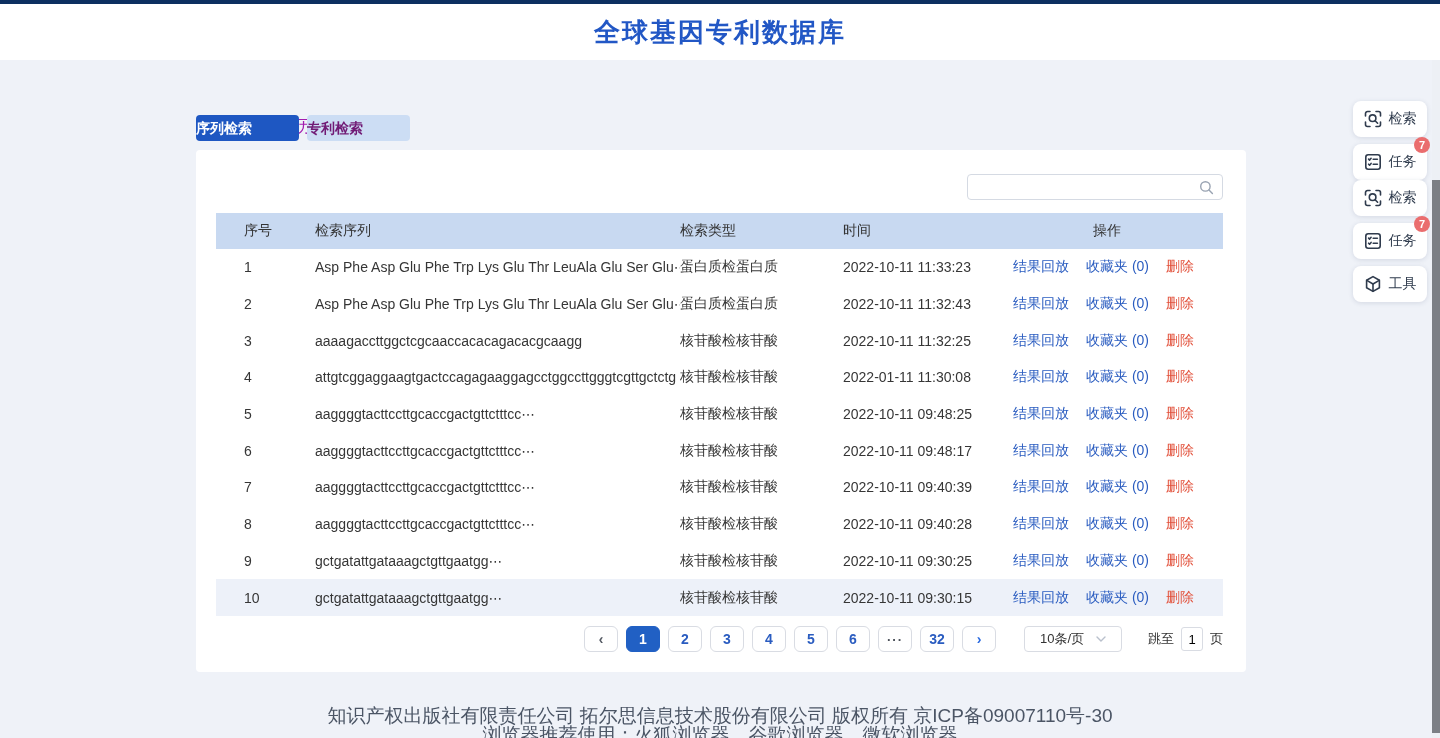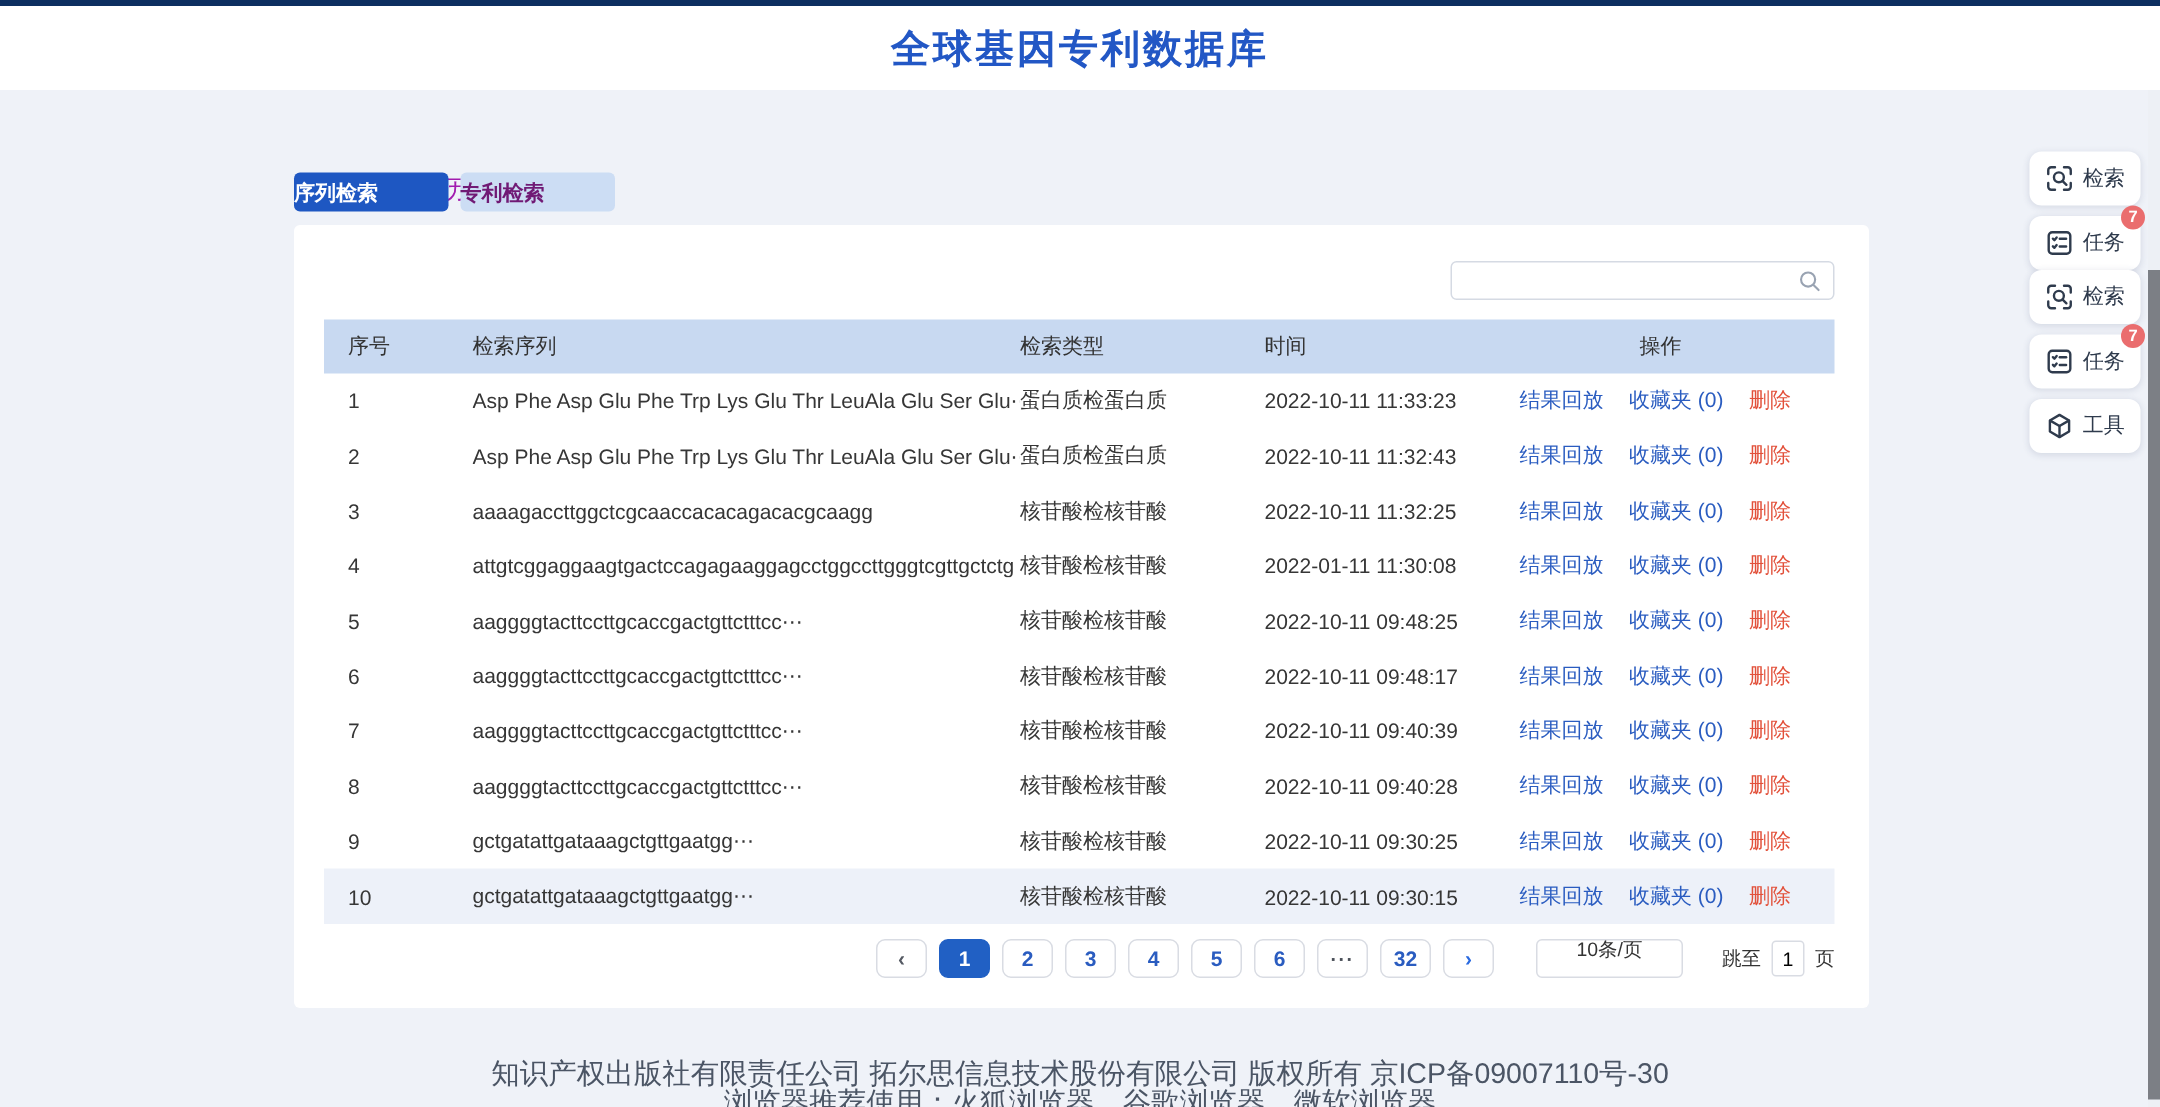--- a/index.html
+++ b/index.html
@@ -25,36 +25,36 @@
   .card{position:absolute;left:196px;top:150px;width:1050px;height:522px;background:#ffffff;border-radius:4px;}
 
   .searchbox{position:absolute;top:24px;right:23px;width:256px;height:26px;border:1px solid #d5dae3;border-radius:4px;background:#fff;display:flex;align-items:center;box-sizing:border-box;}
   .searchbox input{flex:1;border:none;outline:none;height:22px;padding:0 8px;font-size:13px;font-family:inherit;background:transparent;}
   .searchbox .sicon{margin-right:8px;display:flex;align-items:center;}
 
   .table{position:absolute;left:20px;top:63px;width:1007px;}
   .thead{display:flex;height:36px;background:#c8d9f1;align-items:center;font-size:14px;color:#333;}
   .trow{display:flex;height:36.7px;align-items:center;font-size:14px;color:#363636;}
   .trow.tinted{background:#edf1f9;}
-  .c1{width:99px;padding-left:16px;box-sizing:border-box;flex-shrink:0;}
+  .c1{width:99px;padding-left:28px;box-sizing:border-box;flex-shrink:0;}
   .c2{width:365px;flex-shrink:0;white-space:nowrap;overflow:hidden;}
   .c3{width:163px;flex-shrink:0;}
   .c4{width:170px;flex-shrink:0;}
   .c5{width:210px;flex-shrink:0;display:flex;gap:17px;align-items:center;}
   .thead .c5{display:block;padding-left:80px;box-sizing:border-box;}
   .lnk{color:#2a5cc0;cursor:pointer;white-space:nowrap;}
   .lnk.del{color:#e2503a;}
 
   .pagination{position:absolute;top:476px;right:23px;display:flex;align-items:center;}
   .pbtn{min-width:34px;height:26px;box-sizing:border-box;border:1px solid #d9dce3;border-radius:6px;background:#fff;color:#2a5cc0;font-weight:bold;font-size:14px;display:flex;align-items:center;justify-content:center;margin-left:8px;cursor:pointer;}
   .pbtn.prev{color:#555a63;margin-left:0;}
   .pbtn.next{color:#2a6ae0;}
   .pbtn.active{background:#2160c4;border-color:#2160c4;color:#fff;}
   .pbtn.ellipsis{color:#4a4f58;letter-spacing:1px;font-size:13px;}
-  .pagesize{width:98px;height:26px;box-sizing:border-box;border:1px solid #d9dce3;border-radius:4px;background:#fff;margin-left:28px;display:flex;align-items:center;justify-content:center;gap:12px;font-size:13px;color:#333;cursor:pointer;flex-direction:column;}
+  .pagesize{width:98px;height:26px;box-sizing:border-box;border:1px solid #d9dce3;border-radius:4px;background:#fff;margin-left:28px;display:flex;align-items:center;justify-content:center;gap:12px;font-size:13px;color:#333;cursor:pointer;}
   .jump{margin-left:26px;display:flex;align-items:center;gap:7px;font-size:13px;color:#333;}
   .jump input{width:22px;height:24px;box-sizing:border-box;border:1px solid #d9dce3;border-radius:3px;text-align:center;font-size:13px;font-family:inherit;outline:none;}
 
   .sidebtn{position:absolute;right:13px;width:74px;height:36px;background:#ffffff;border-radius:8px;box-shadow:0 1px 5px rgba(40,60,100,0.14);display:flex;align-items:center;justify-content:center;gap:7px;font-size:14px;color:#2f3b4d;cursor:pointer;}
   .sidebtn .badge{position:absolute;top:-7px;right:-3px;width:16px;height:16px;border-radius:50%;background:#ea6d6e;color:#fff;font-size:11px;font-weight:bold;display:flex;align-items:center;justify-content:center;}
   .sb1{top:101px;} .sb2{top:144px;} .sb3{top:180px;} .sb4{top:223px;} .sb5{top:266px;}
 
   .scroll-track{position:absolute;right:0;top:60px;width:8px;height:678px;background:#edf0f5;}
   .scroll-thumb{position:absolute;right:0;top:180px;width:8px;height:553px;background:#7c7f85;}
 

